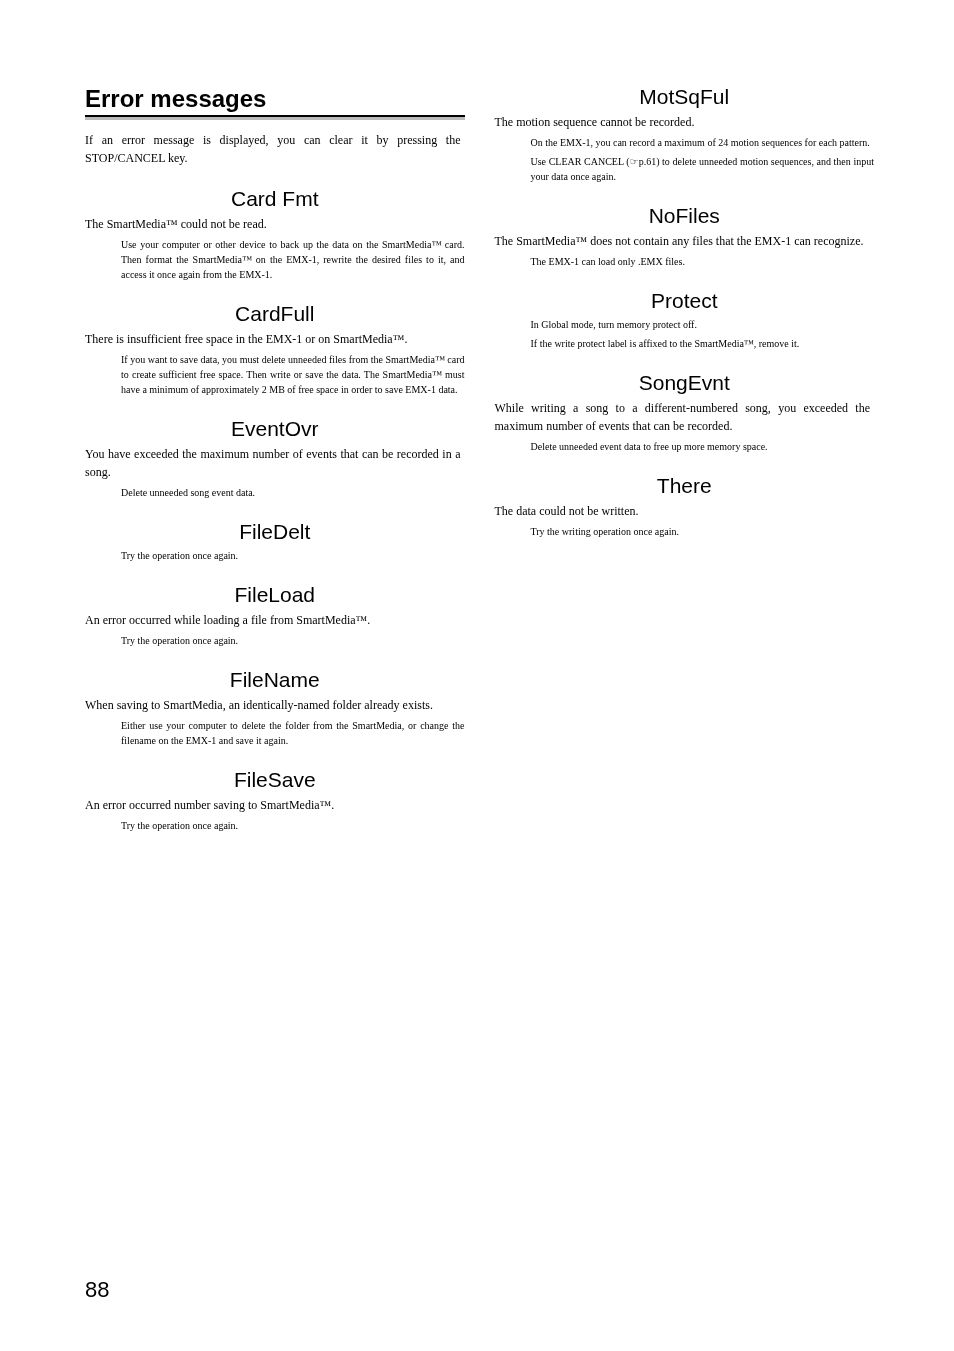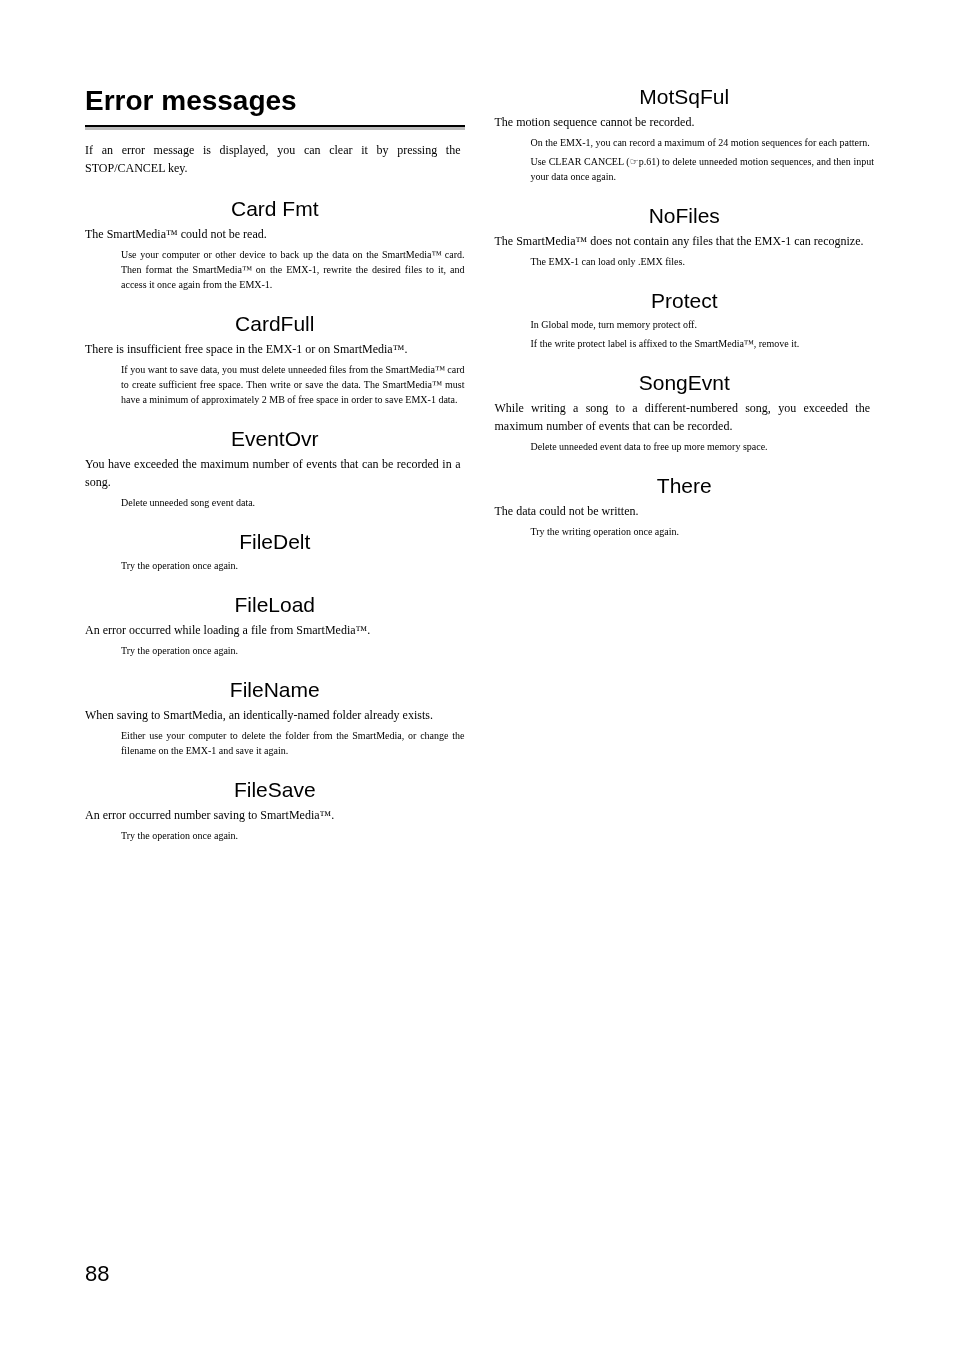--- a/index.html
+++ b/index.html
@@ -19,24 +19,24 @@
   .columns {
     display: flex;
     gap: 30px;
   }
   .col {
     width: 380px;
   }
   h1 {
     font-family: 'Arial Black', Futura, Helvetica, Arial, sans-serif;
     font-weight: 900;
-    font-size: 28px;
+    font-size: 24px;
     margin: 0 0 14px 0;
     border-bottom: 2px solid #000;
-    padding-bottom: 8px;
+    padding-bottom: 2px;
     box-shadow: 0 3px 0 #bbb;
     display: inline-block;
     width: 100%;
     box-sizing: border-box;
   }
   h2 {
     font-family: Futura, 'Century Gothic', Helvetica, Arial, sans-serif;
     font-weight: 400;
     font-size: 21px;
     margin: 20px 0 4px 0;
@@ -52,21 +52,21 @@
   p.indent {
     font-family: "Palatino Linotype", Palatino, Georgia, serif;
     font-size: 10px;
     line-height: 1.5;
     margin: 0 0 4px 0;
     padding-left: 36px;
     text-align: justify;
   }
   .page-num {
     position: absolute;
-    bottom: 64px;
+    bottom: 48px;
     left: 85px;
     font-family: Futura, 'Century Gothic', Helvetica, Arial, sans-serif;
     font-size: 22px;
   }
   .ref {
     font-family: Wingdings, Arial;
   }
 </style>
 </head>
 <body>

